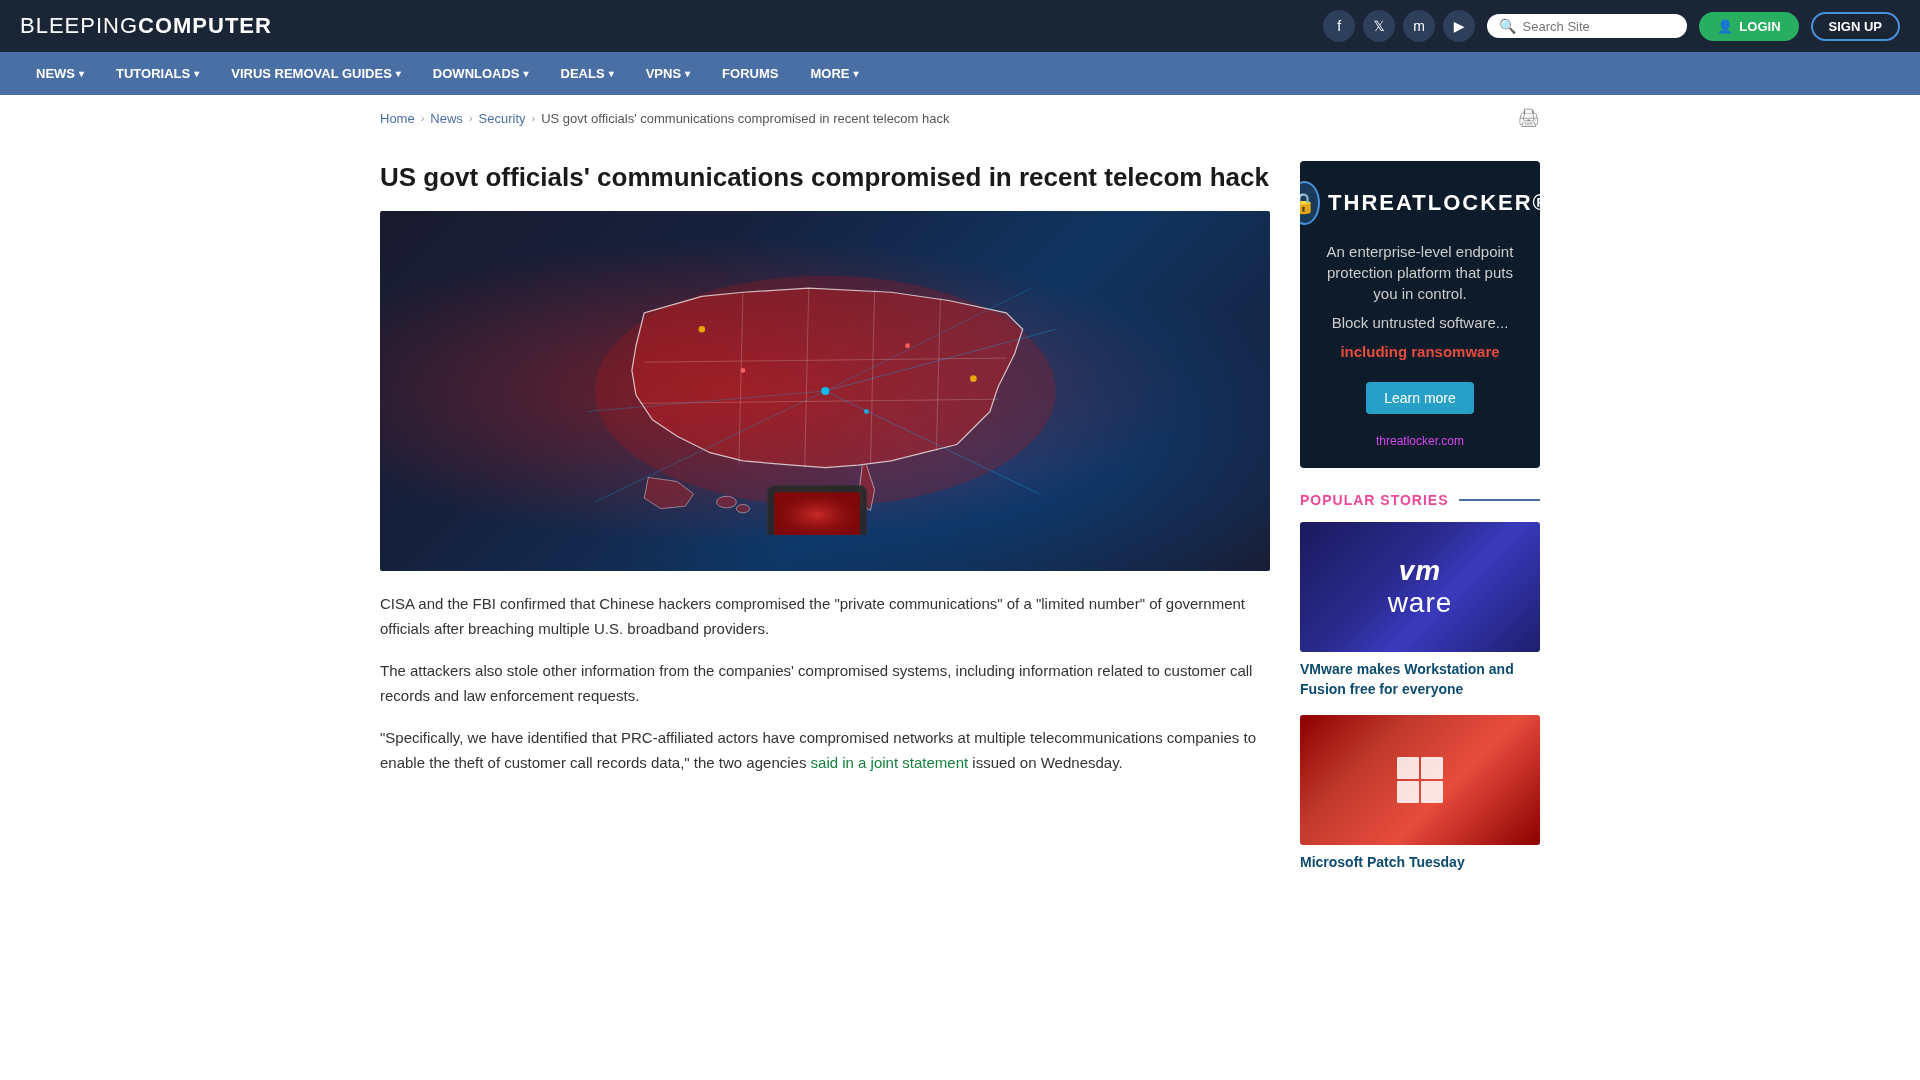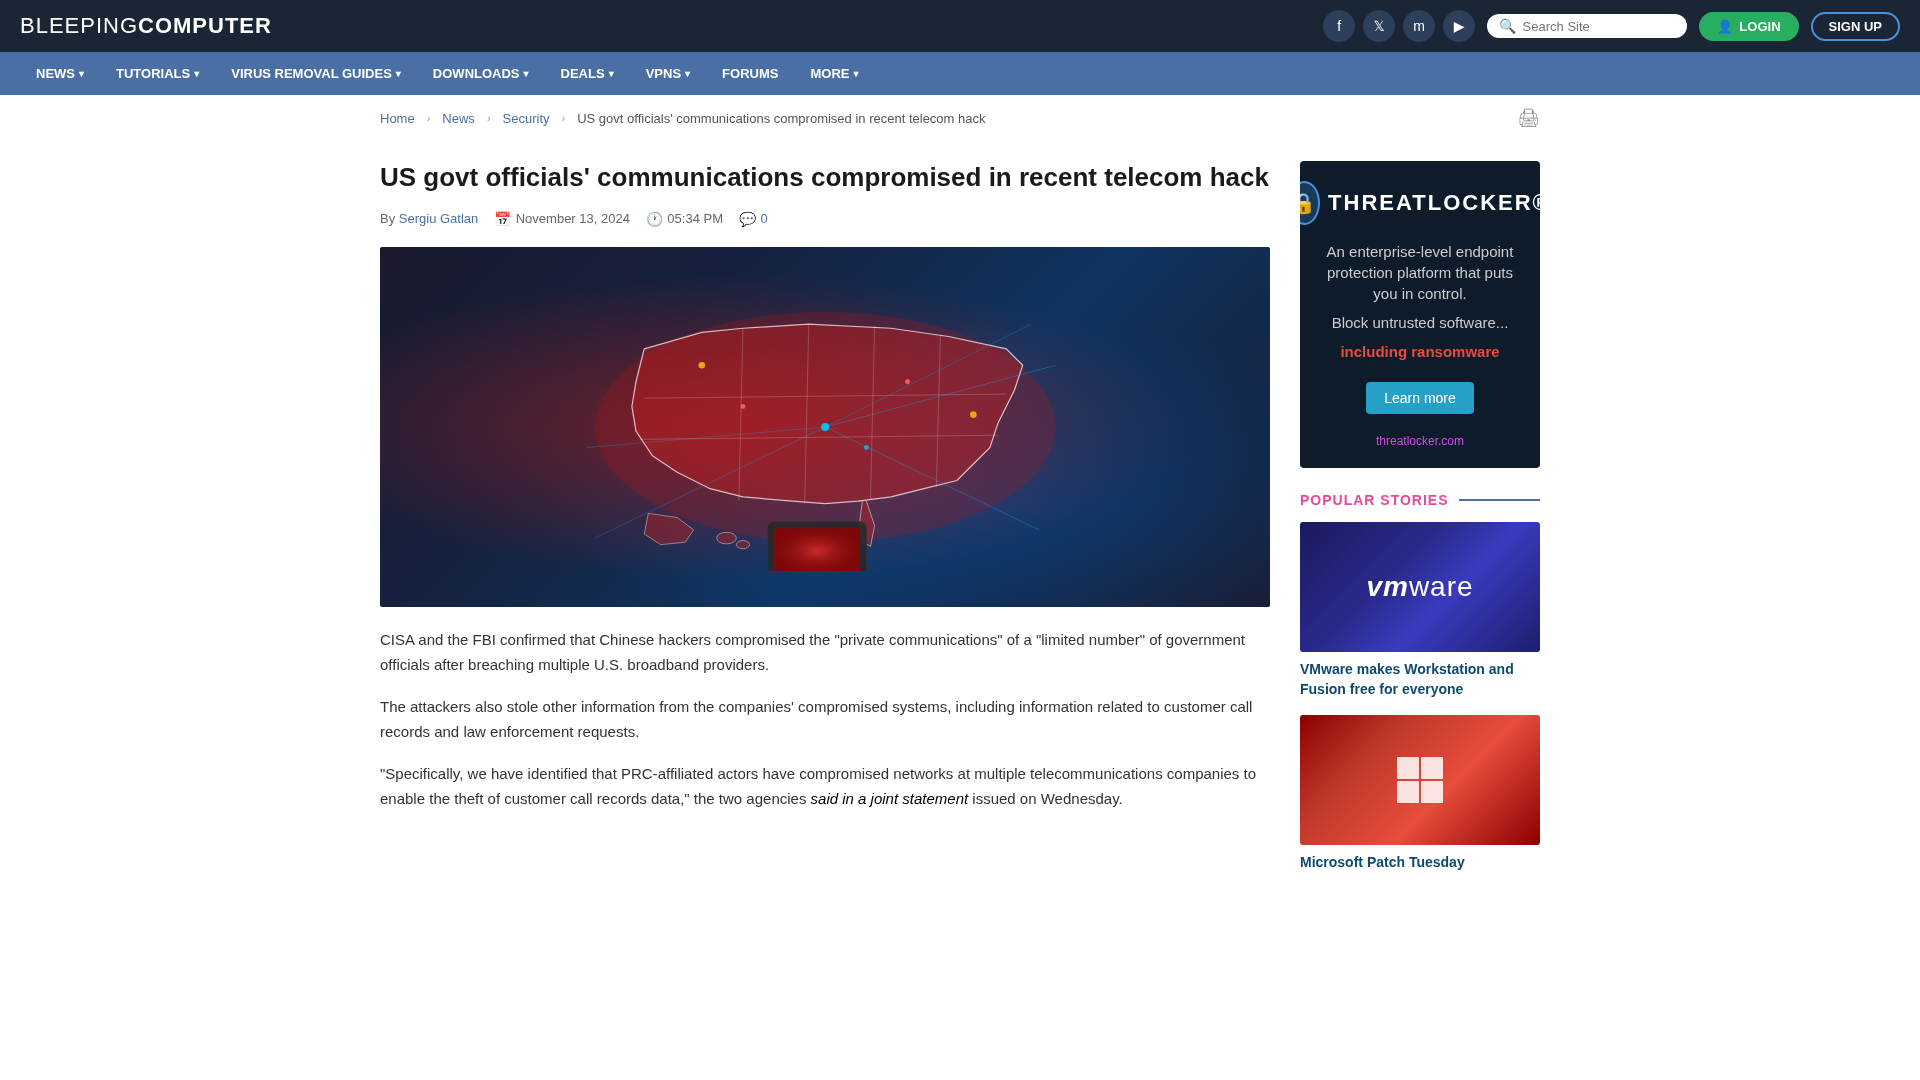--- a/index.html
+++ b/index.html
@@ -111,21 +111,21 @@
       max-width: 1200px;
       margin: 0 auto;
       padding: 12px 20px;
       display: flex;
       align-items: center;
       justify-content: space-between;
     }
     .breadcrumb {
       display: flex;
       align-items: center;
-      gap: 12px;
+      gap: 6px;
       font-size: 13px;
     }
     .breadcrumb a { color: #4a6fa5; text-decoration: none; }
     .breadcrumb-sep { color: #999; font-size: 11px; }
     .breadcrumb-current { color: #555; }
     .print-icon { color: #888; cursor: pointer; font-size: 18px; }
 
     
     .main-content { flex: 1; min-width: 0; }
     .sidebar { width: 240px; flex-shrink: 0; }
@@ -167,21 +167,21 @@
       background: radial-gradient(ellipse at 40% 50%, rgba(180,30,30,0.6) 0%, transparent 60%),
                   radial-gradient(ellipse at 70% 70%, rgba(0,100,200,0.3) 0%, transparent 50%);
     }
 
     .article-body p {
       font-size: 15px;
       line-height: 1.7;
       color: #333;
       margin-bottom: 16px;
     }
-    .article-body a { color: #000000; text-decoration: none; font-style: italic; }
+    .article-body a { color: #15803d; text-decoration: none; }
 
     
     .ad-block {
       background: #0d1b2a;
       border-radius: 4px;
       overflow: hidden;
       margin-bottom: 24px;
       padding: 20px;
       text-align: center;
       color: #fff;
@@ -237,21 +237,21 @@
       background: #4a6fa5;
     }
     .story-card {
       margin-bottom: 16px;
       cursor: pointer;
     }
     .story-thumb-vmware {
       background: linear-gradient(135deg, #1a1a5e 0%, #2a2a8e 40%, #3a3abe 60%, #1e1e6e 100%);
       height: 130px; border-radius: 3px; margin-bottom: 8px;
       display: flex; align-items: center; justify-content: center;
-      font-size: 28px; font-weight: 700; color: #fff; letter-spacing: 1px;
+      font-size: 28px; font-weight: 700; color: #fff; letter-spacing: 1px; flex-direction: column;
     }
     .story-thumb-microsoft {
       background: linear-gradient(135deg, #8b0000 0%, #c0392b 30%, #e74c3c 60%, #8b0000 100%);
       height: 130px; border-radius: 3px; margin-bottom: 8px;
       display: flex; align-items: center; justify-content: center;
       position: relative; overflow: hidden;
     }
     .windows-logo {
       font-size: 40px; color: rgba(255,255,255,0.9);
       display: flex; align-items: center; justify-content: center;
@@ -334,37 +334,20 @@
     <span class="breadcrumb-sep">›</span>
     <span class="breadcrumb-current">US govt officials' communications compromised in recent telecom hack</span>
   </nav>
   <span class="print-icon">🖨</span>
 </div>
 
 <div class="content-wrapper">
   <main class="main-content">
     <h1 class="article-title">US govt officials' communications compromised in recent telecom hack</h1>
 
-    <div class="article-meta">
-      <span>By 
-        <a class="author-link" href="#">Sergiu Gatlan</a>
-      </span>
-      <span class="meta-date">
-        <span class="meta-icon">📅</span>
-        <span>November 13, 2024</span>
-      </span>
-      <span class="meta-time">
-        <span class="meta-icon">🕐</span>
-        <span>05:34 PM</span>
-      </span>
-      <span class="meta-comments">
-        <span class="meta-icon">💬</span>
-        <span class="comments-count">0</span>
-      </span>
-    </div>
 
     <div class="article-image">
       <div class="article-image-overlay"></div>
 
       <svg width="85%" height="80%" viewBox="0 0 600 350" style="position:relative;z-index:2;">
 
         <ellipse cx="300" cy="175" rx="280" ry="140" fill="rgba(180,20,20,0.25)"></ellipse>
 
         <path d="M80,80 L150,60 L200,55 L280,50 L380,55 L450,65 L520,80 L540,100 
                  L530,130 L520,150 L510,170 L500,200 L480,220 L460,240 

